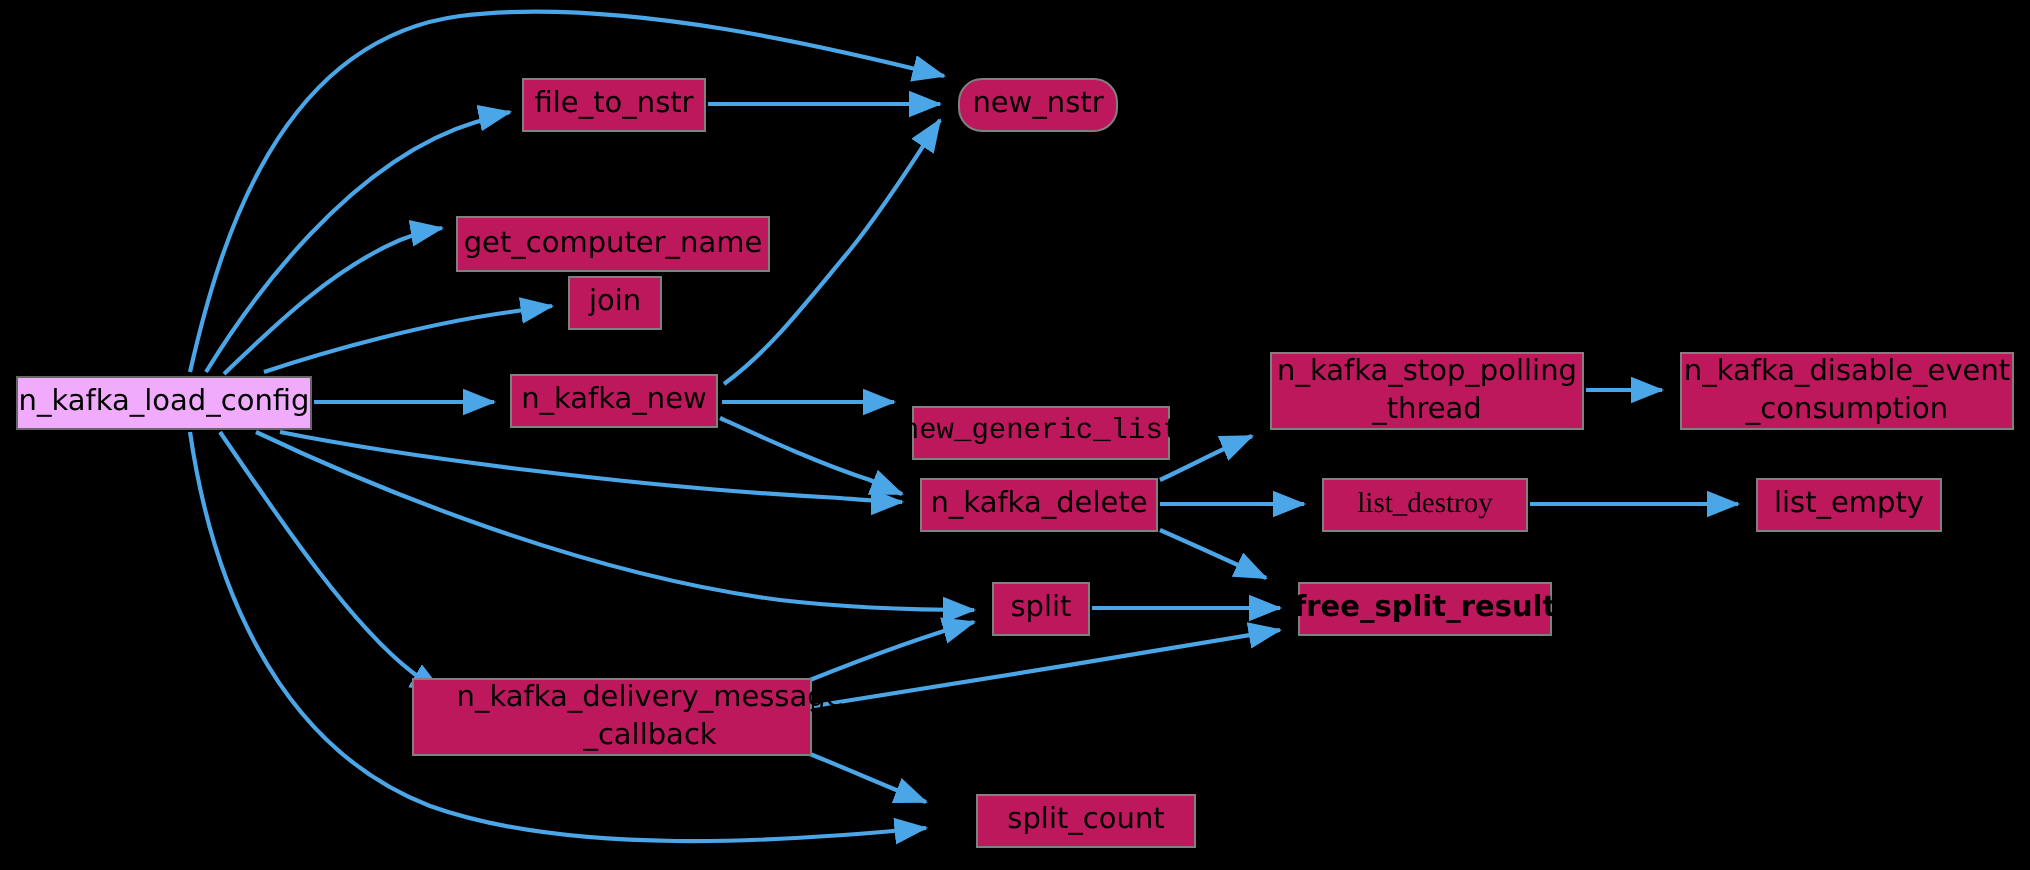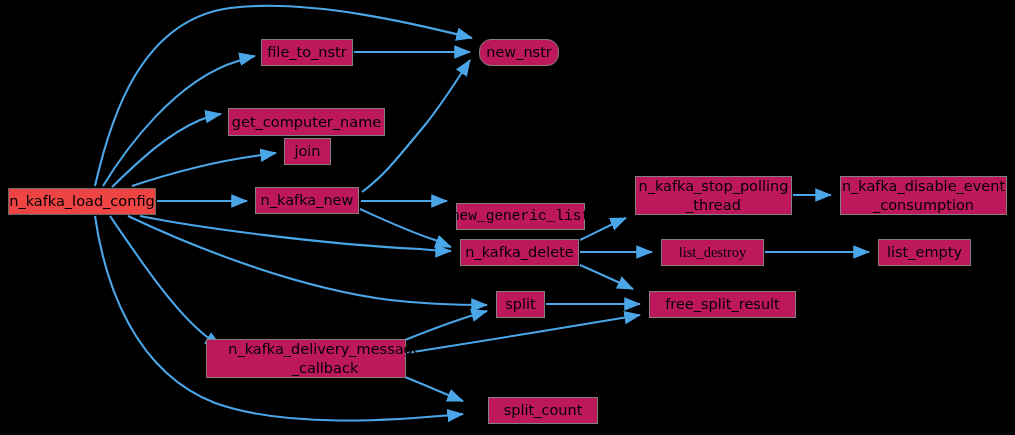--- a/index.html
+++ b/index.html
@@ -33,21 +33,21 @@
     background: #be185d;
     border: 1px solid #808080;
     color: #000000;
     font-size: 14.5px;
     line-height: 1.25;
     letter-spacing: 0px;
     white-space: pre;
     z-index: 3;
   }
   .node.root {
-    background: #ef4444;
+    background: #f0abfc;
     border: 1px solid #666666;
   }
   .node-label {
     display: block;
   }
 </style>
 </head>
 <body>
 
 <div id="canvas">
@@ -93,19 +93,19 @@
       <div class="node" style="left: 479px; top: 39px; width: 80px; height: 27px; border-radius: 12px;"><span class="node-label">new_nstr</span></div>
       <div class="node" style="left: 456px; top: 203px; width: 129px; height: 27px; font-family: Liberation Mono, monospace;"><span class="node-label">new_generic_list</span></div>
       <div class="node" style="left: 460px; top: 239px; width: 119px; height: 27px;"><span class="node-label">n_kafka_delete</span></div>
       <div class="node" style="left: 635px; top: 176px; width: 157px; height: 39px;"><span class="node-label">n_kafka_stop_polling
 _thread</span></div>
       <div class="node" style="left: 840px; top: 176px; width: 167px; height: 39px;"><span class="node-label">n_kafka_disable_event
 _consumption</span></div>
       <div class="node" style="left: 661px; top: 239px; width: 103px; height: 27px; font-family: Liberation Serif, serif;"><span class="node-label">list_destroy</span></div>
       <div class="node" style="left: 878px; top: 239px; width: 93px; height: 27px;"><span class="node-label">list_empty</span></div>
       <div class="node" style="left: 496px; top: 291px; width: 49px; height: 27px;"><span class="node-label">split</span></div>
-      <div class="node" style="left: 649px; top: 291px; width: 147px; height: 27px;"><span class="node-label">free_split_result</span></div>
+      <div class="node" style="left: 649px; top: 291px; width: 127px; height: 27px; font-weight: bold;"><span class="node-label">free_split_result</span></div>
       <div class="node" style="left: 206px; top: 339px; width: 200px; height: 39px; padding-left: 38px;"><span class="node-label">n_kafka_delivery_message
 _callback</span></div>
       <div class="node" style="left: 472px; top: 397px; width: 110px; height: 27px; margin-left: 16px;"><span class="node-label">split_count</span></div>
     </div>
 
 </div>
 
 </body></html>

